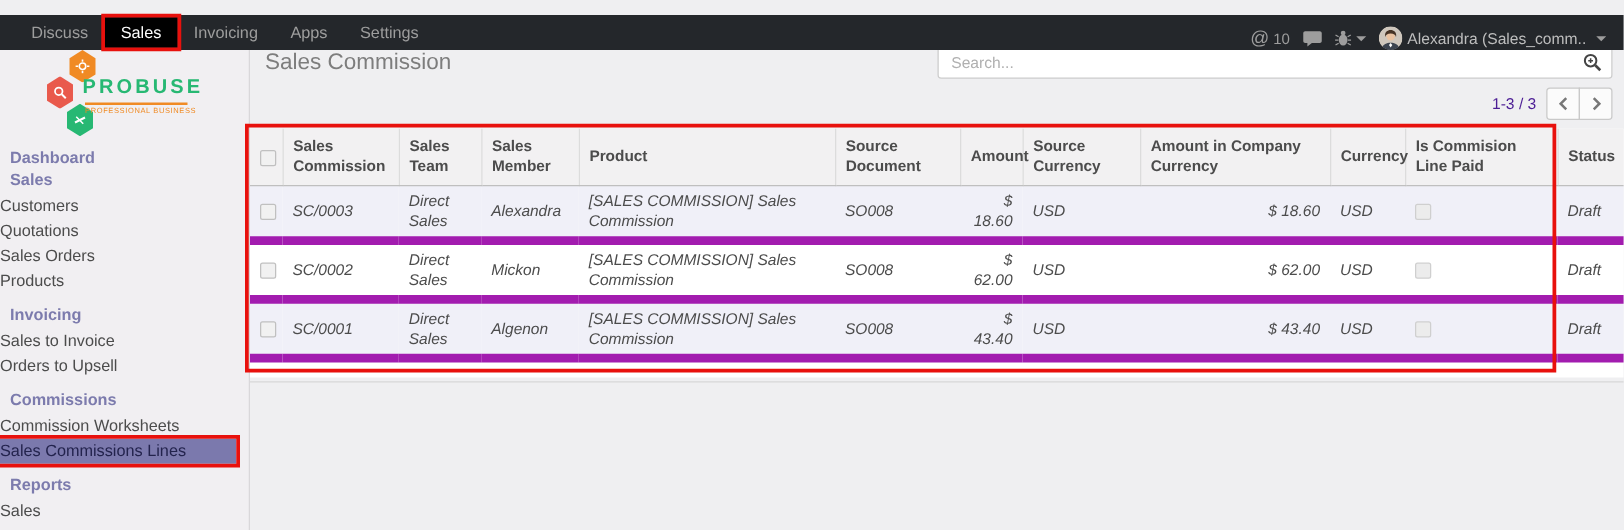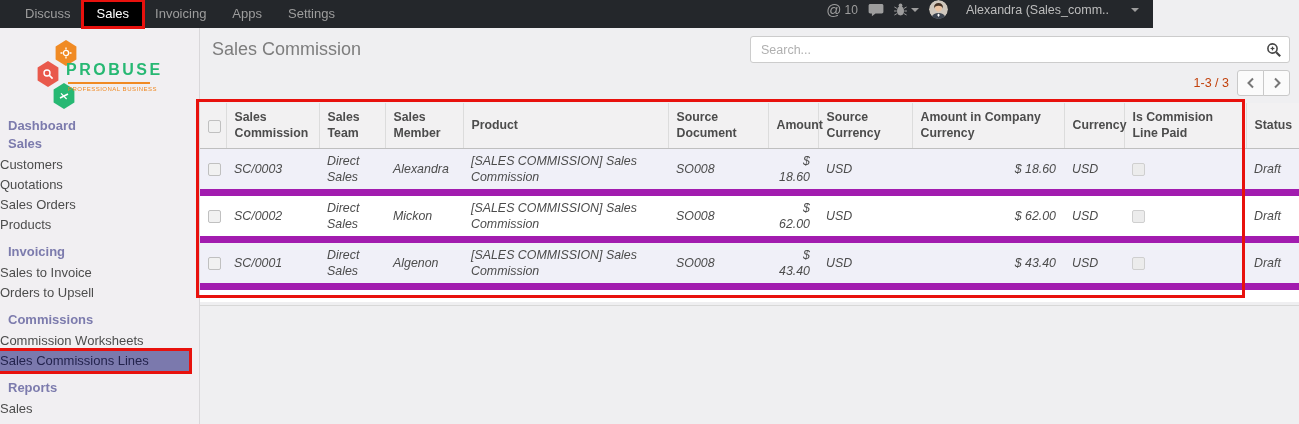--- a/index.html
+++ b/index.html
@@ -1,34 +1,34 @@
 <!DOCTYPE html>
 <html style="--annot: #e8110d; --purple: #7c7bad; --selbg: #7b79ad; --rowalt: #f0f0f8; --topbar: #24272b; --green: #27b873; --orange: #f08a24; --redhex: #e9594c;"><head>
 <meta charset="utf-8">
 <style>
   * { box-sizing: border-box; margin: 0; padding: 0; }
   html,body { width:1299px; height:424px; overflow:hidden; }
   body { position:relative; font-family:"Liberation Sans", sans-serif; background:#efeff1; }
 
   
-  .topbar { position:absolute; left:0; top:0; width:1153px; height:28px;
-            background:var(--topbar,#24272b); display:flex; align-items:flex-start; z-index:30; }
+  .topbar { position:absolute; left:0; top:12px; width:1299px; height:28px;
+            background:var(--topbar,#24272b); display:flex; align-items:flex-end; z-index:30; }
   .topnav { display:flex; align-items:center; height:28px; padding-left:12px; }
   .nav-item { padding:0 13px; line-height:28px; color:#9d9d9d; font-size:13px; cursor:pointer; white-space:nowrap; }
   .nav-item.active { background:#000; color:#fff; line-height:24px; height:24px; margin:2px 0; }
   .annotated-nav { outline:3px solid var(--annot,#e8110d); }
   .topbar-right { margin-left:auto; display:flex; align-items:center; gap:10px; padding-right:14px; color:#9d9d9d; font-size:12.5px; }
   .mention { display:flex; align-items:center; cursor:pointer; }
   .mention .at { font-size:15px; }
   .mention .cnt { font-size:12px; margin-left:3px; }
   .icon-btn { display:flex; align-items:center; cursor:pointer; }
   .caret { display:inline-block; width:0; height:0; border-left:4px solid transparent;
            border-right:4px solid transparent; border-top:4px solid #9d9d9d; margin-left:4px; }
   .avatar { width:19px; height:19px; border-radius:50%; overflow:hidden; flex:0 0 auto; }
-  .user-menu { display:flex; align-items:center; cursor:pointer; color:#bdbdbd; gap:18px; }
+  .user-menu { display:flex; align-items:center; cursor:pointer; color:#bdbdbd; gap:4px; }
 
   
   .sidebar { position:absolute; left:0; top:28px; width:200px; bottom:0;
              background:#f1eff2; border-right:1px solid #d9d7da; z-index:10; }
   .logo { position:absolute; left:28px; top:12px; width:150px; height:72px; }
   .hex { position:absolute; clip-path:polygon(50% 0%,93.3% 25%,93.3% 75%,50% 100%,6.7% 75%,6.7% 25%);
          display:flex; align-items:center; justify-content:center; }
   .hex-orange { width:24px; height:26px; left:26px; top:0; background:var(--orange,#f08a24); }
   .hex-red    { width:24px; height:26px; left:8px;  top:21px; background:var(--redhex,#e9594c); }
   .hex-green  { width:24px; height:26px; left:24px; top:43px; background:var(--green,#2fbf71); }
@@ -49,21 +49,21 @@
   
   .main { position:absolute; left:200px; top:28px; width:1099px; bottom:0; background:#efeff1; }
   .page-title { position:absolute; left:12px; top:11px; font-size:18px; color:#7d7d7d; font-weight:normal; }
   .search-wrap { position:absolute; left:550px; right:9px; top:8px; height:41px; }
   .search-wrap input { width:100%; height:27px; border:1px solid #ccc; border-radius:3px;
                        padding:0 30px 0 10px; font-size:12.5px; color:#333; background:#fff;
                        font-family:"Liberation Sans", sans-serif; }
   .search-wrap input::placeholder { color:#b0b0b0; }
   .search-icon { position:absolute; right:8px; top:6px; cursor:pointer; }
   .pager { position:absolute; top:42px; right:9px; display:flex; align-items:center; gap:8px; }
-  .pager-text { font-size:12.5px; color:#c2410c; }
+  .pager-text { font-size:12.5px; color:#4c1d95; }
   .pager-btn { width:27px; height:26px; background:#fbfbfb; border:1px solid #c9c9c9;
                display:flex; align-items:center; justify-content:center; cursor:pointer; }
   .pager-btn.prev { border-radius:3px 0 0 3px; }
   .pager-btn.next { border-radius:0 3px 3px 0; margin-left:-9px; }
 
   .sheet { position:absolute; left:0; top:75px; width:100%; height:199px; background:#fff; }
   table { width:100%; border-collapse:collapse; table-layout:fixed; }
   th { background:#f2f1f2; border-bottom:1px solid #bfbfbf; border-right:1px solid #dcdcdc;
        padding:4px 8px; height:45px; font-size:12.3px; font-weight:bold; color:#4c4c4c;
        text-align:left; vertical-align:middle; line-height:16px; }

